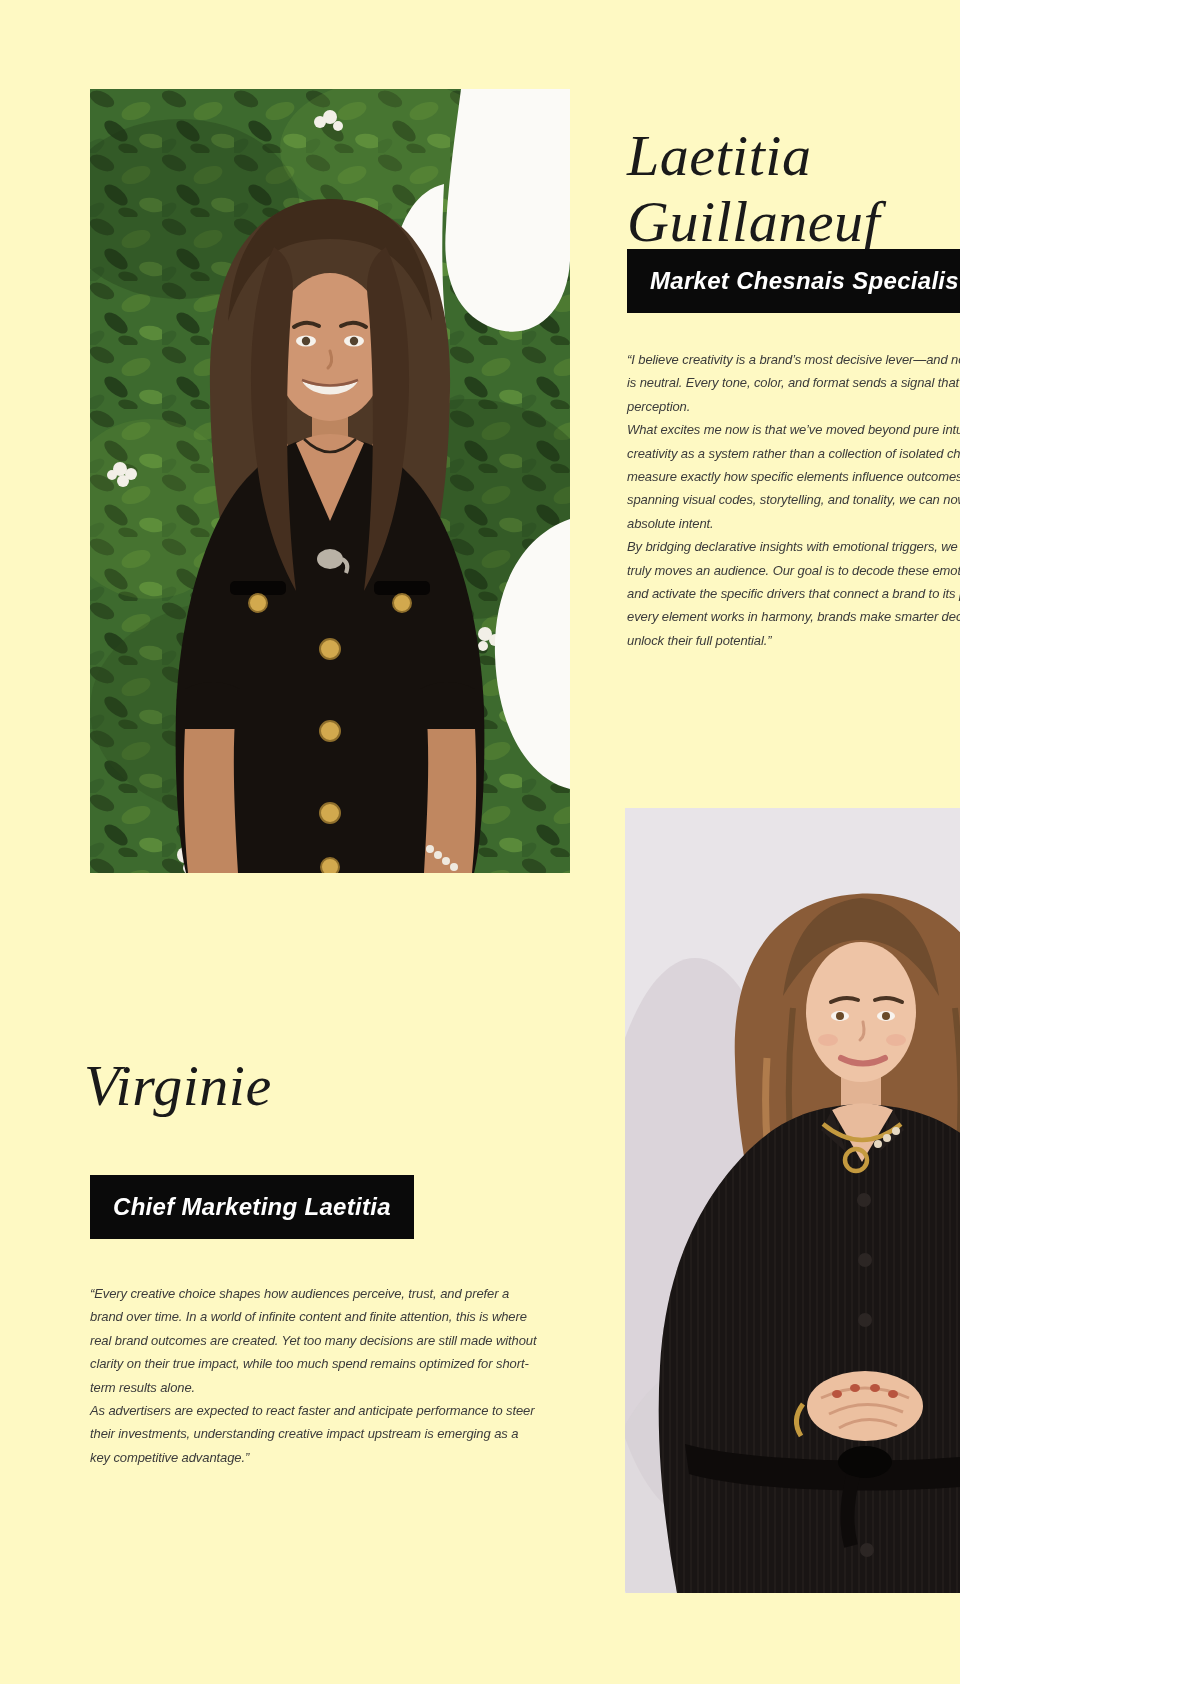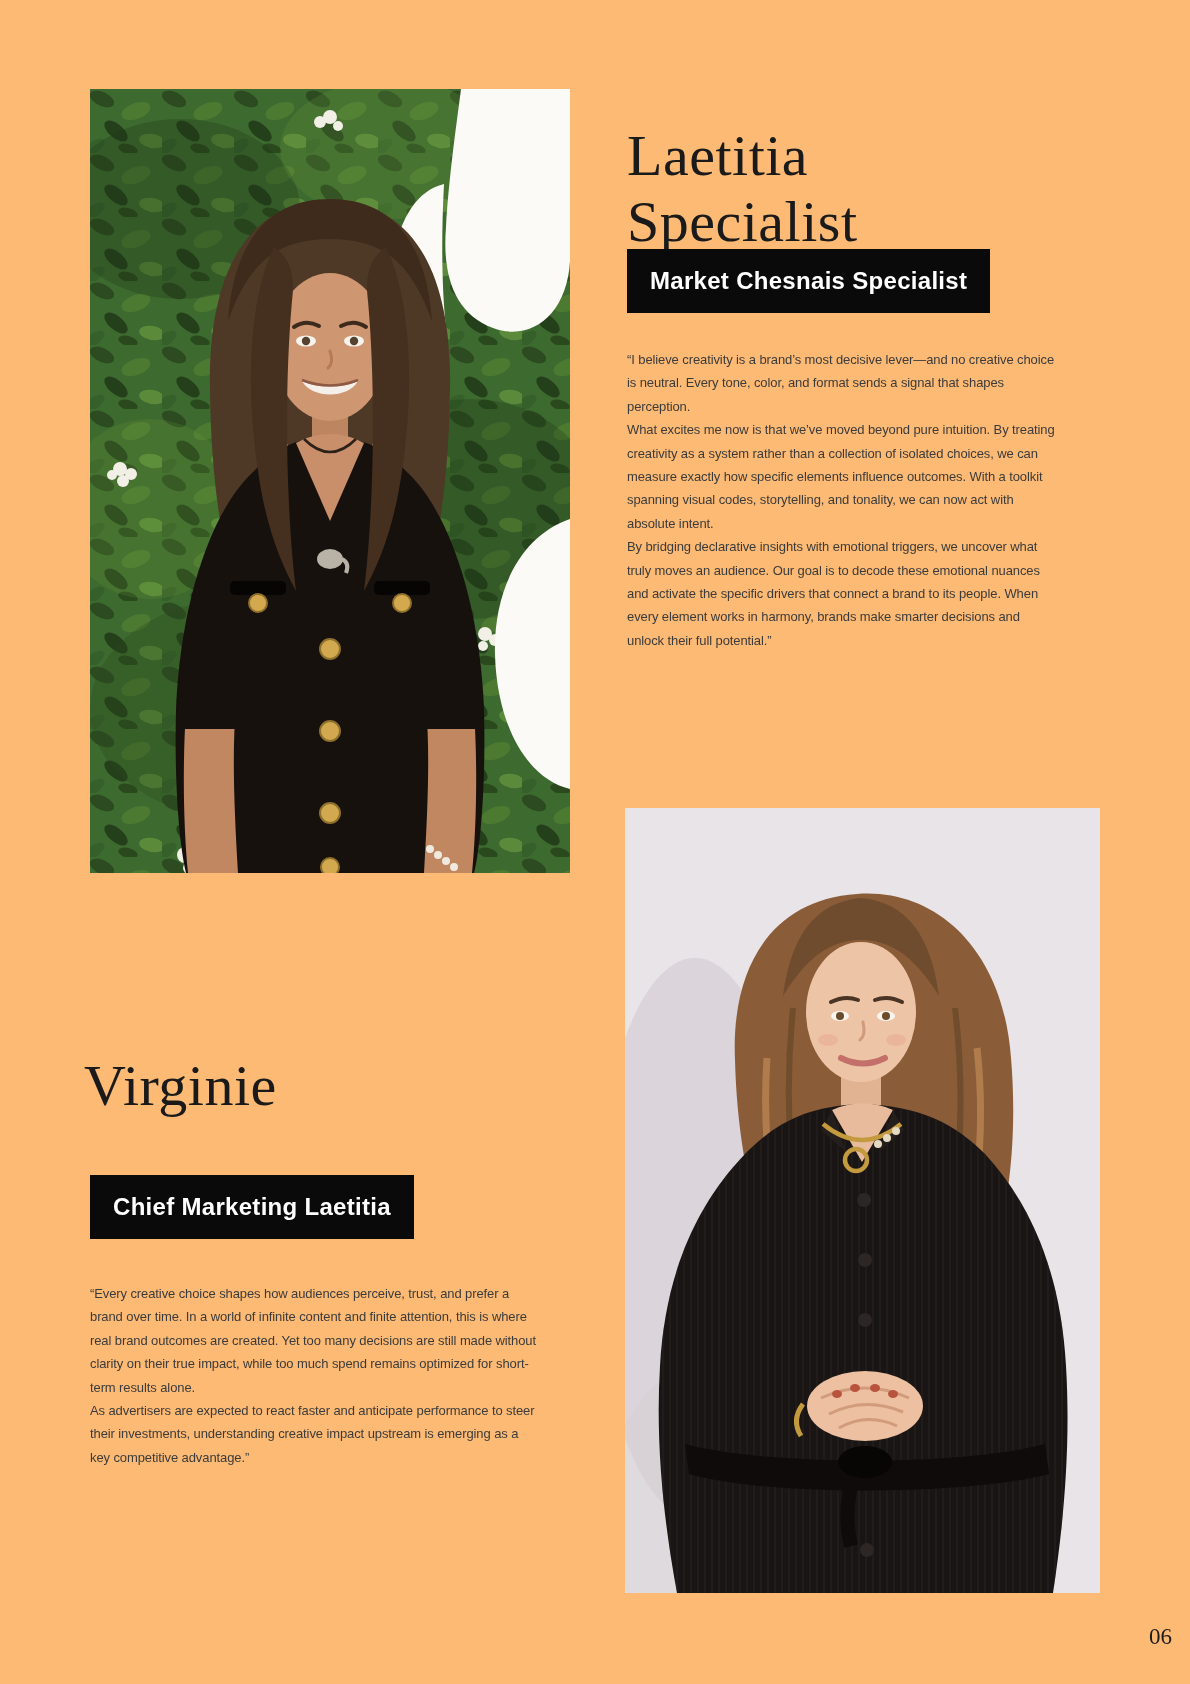--- a/index.html
+++ b/index.html
@@ -1,18 +1,18 @@
 <!DOCTYPE html>
 <html><head>
 <meta charset="utf-8">
 <style>
   html,body{margin:0;padding:0;background:#ffffff;}
   #page{
-    position:relative;width:1190px;height:1684px;background:#fdba74;
-    font-family:"Liberation Sans",sans-serif;overflow:hidden;
+    position:relative;width:960px;height:1684px;background:#fef9c3;
+    font-family:"Liberation Sans",sans-serif;overflow:hidden;font-style:italic;
   }
   .abs{position:absolute;}
   .photo{position:absolute;overflow:hidden;background:#dddddd;}
   .photo svg{display:block;width:100%;height:100%;}
   .profile-name{
     font-family:"Liberation Serif",serif;font-weight:400;color:#1a1a1a;
     font-size:58px;line-height:66px;letter-spacing:.5px;
   }
   .profile-name span{display:block;}
   .role-badge{
@@ -139,21 +139,21 @@
 
         <path d="M240,110 C300,110 336,150 342,232 C320,170 290,150 240,150 C190,150 160,170 138,232 C144,150 180,110 240,110 Z" fill="#3f2b1b"></path>
         <path d="M184,158 C158,212 156,302 168,382 C176,438 190,472 206,502 C196,420 194,300 202,212 C206,180 196,166 184,158 Z" fill="#452f1f"></path>
         <path d="M296,158 C322,212 324,302 312,382 C304,438 290,472 274,502 C284,420 286,300 278,212 C274,180 284,166 296,158 Z" fill="#452f1f"></path>
       </g>
     </svg>
   </div>
 
   <h1 class="abs profile-name" style="left:627px;top:84px;">
     <span>Laetitia</span>
-    <span>Specialist</span>
+    <span>Guillaneuf</span>
   </h1>
 
   <div class="abs role-badge" style="left:627px;top:249px;">Market Chesnais Specialist</div>
 
   <div class="abs quote" style="left:627px;top:348px;width:432px;">
     <span>“I believe creativity is a brand’s most decisive lever—and no creative choice is neutral. Every tone, color, and format sends a signal that shapes perception.</span>
     <span>What excites me now is that we’ve moved beyond pure intuition. By treating creativity as a system rather than a collection of isolated choices, we can measure exactly how specific elements influence outcomes. With a toolkit spanning visual codes, storytelling, and tonality, we can now act with absolute intent.</span>
     <span>By bridging declarative insights with emotional triggers, we uncover what truly moves an audience. Our goal is to decode these emotional nuances and activate the specific drivers that connect a brand to its people. When every element works in harmony, brands make smarter decisions and unlock their full potential.”</span>
   </div>
 

